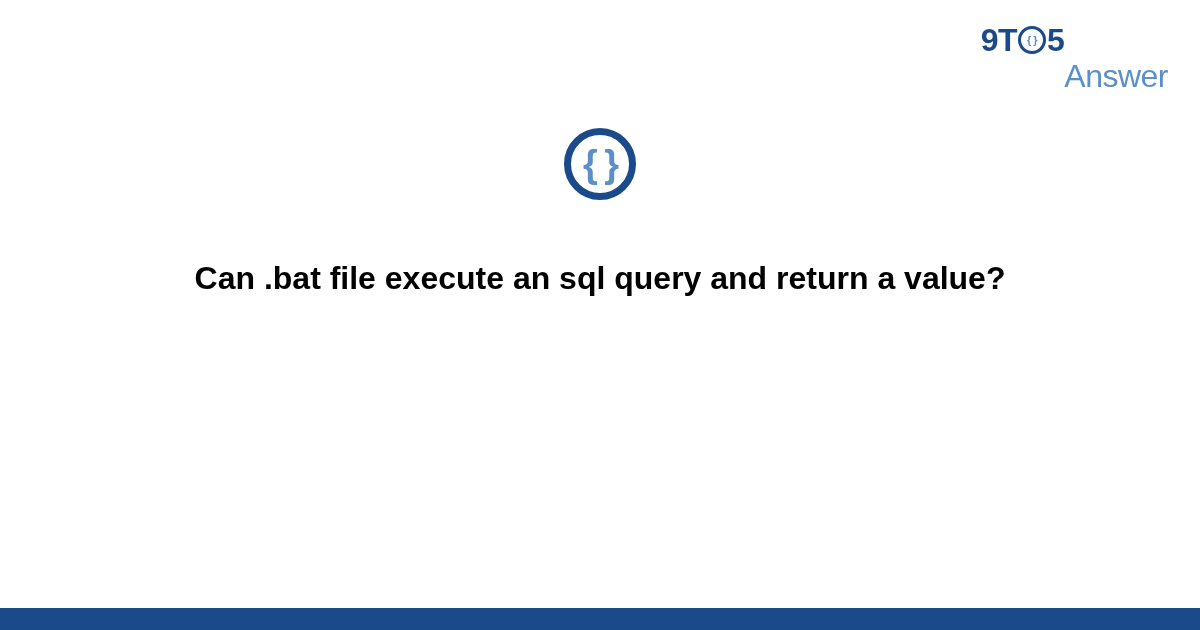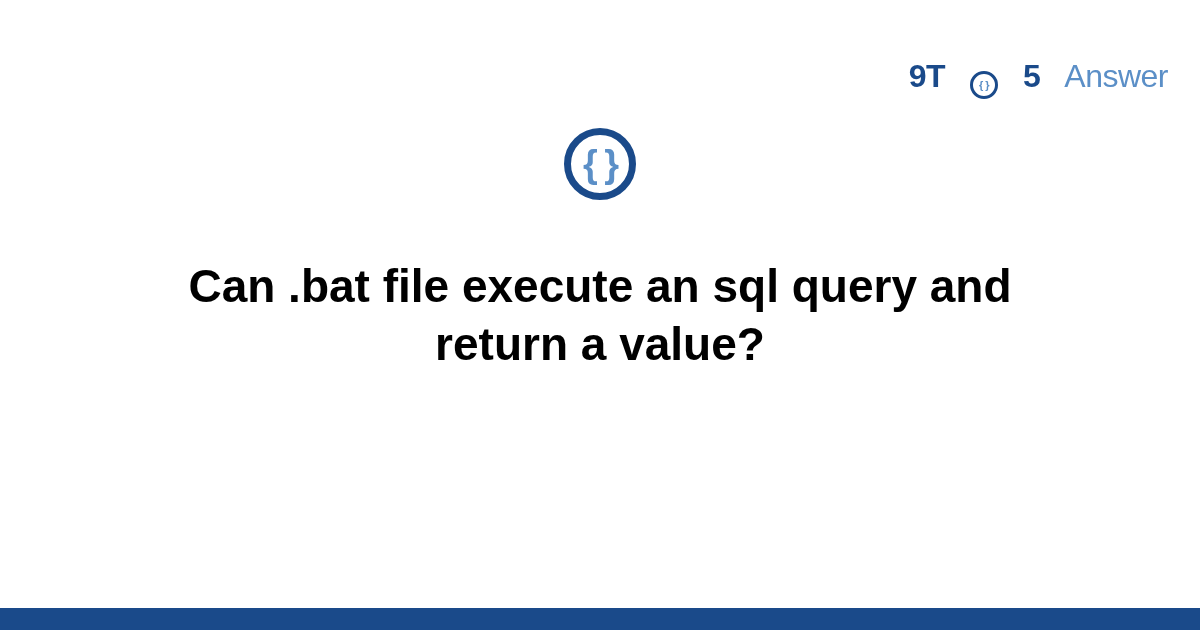--- a/index.html
+++ b/index.html
@@ -9,25 +9,24 @@
       background: #ffffff;
       font-family: Arial, Helvetica, sans-serif;
       position: relative;
       overflow: hidden;
     }
     .logo-wrap {
       position: absolute;
       top: 22px;
       right: 32px;
       display: flex;
-      align-items: flex-end;
+      align-items: flex-start;
       font-size: 32px;
       font-weight: 700;
       letter-spacing: -0.5px;
-      gap: 24px;
     }
     .logo-9t { color: #1a4a8a; }
     .logo-o-wrap { display:inline-flex; align-items:center; }
     .logo-o {
       width: 28px;
       height: 28px;
       border: 3.5px solid #1a4a8a;
       border-radius: 50%;
       display: inline-flex;
       align-items: center;
@@ -64,21 +63,21 @@
       margin-bottom: 58px;
     }
     .code-icon-braces {
       font-size: 38px;
       font-weight: 700;
       color: #5b8fc7;
       letter-spacing: -2px;
       line-height: 1;
     }
     .headline {
-      font-size: 46px;
+      font-size: 32px;
       font-weight: 700;
       color: #000000;
       text-align: center;
       line-height: 1.25;
       padding: 0 60px;
       max-width: 1080px;
     }
     .footer-bar {
       position: absolute;
       left: 0;

